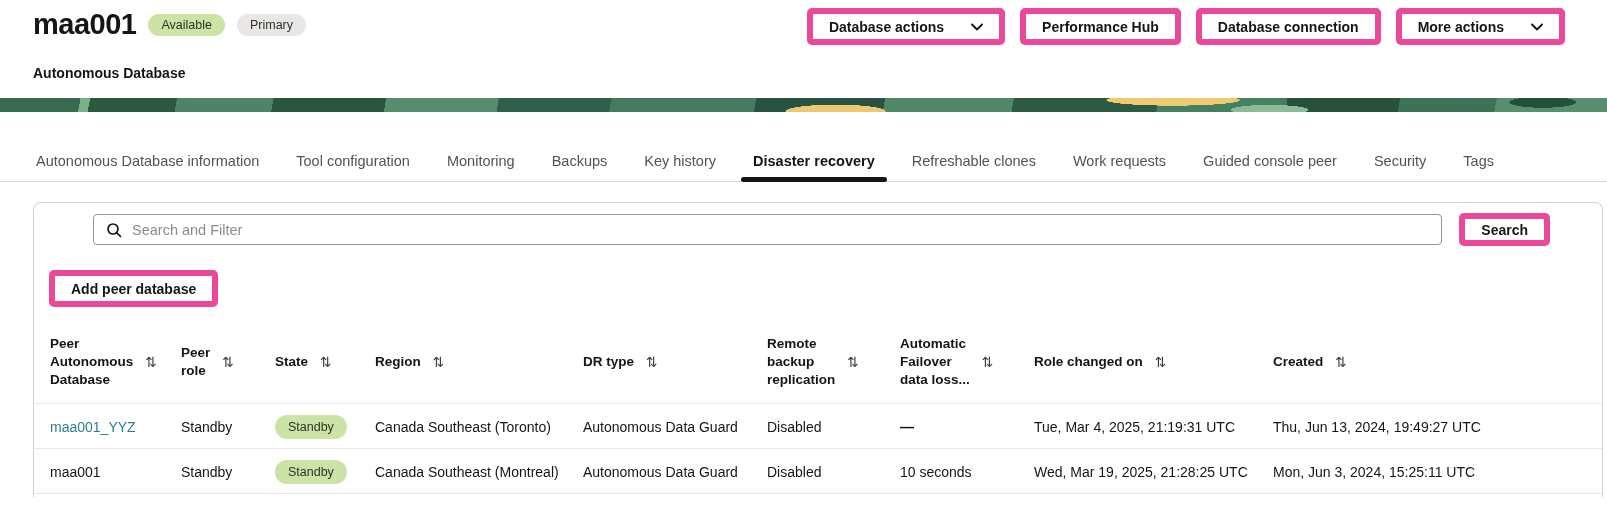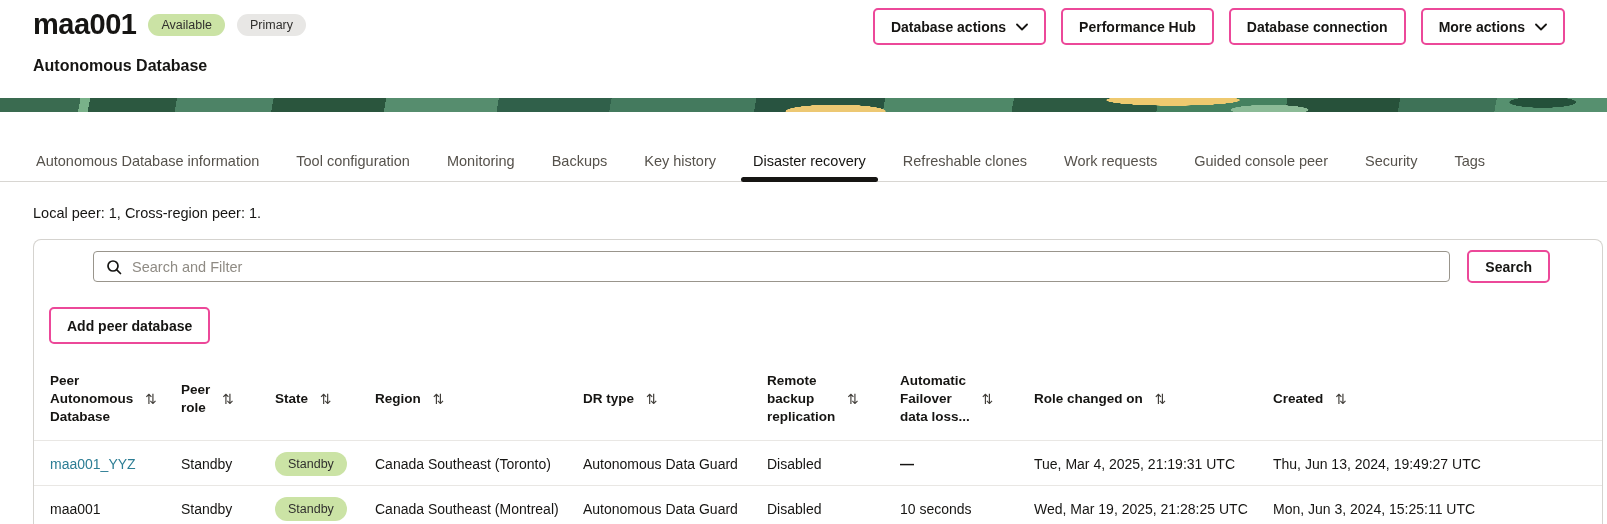--- a/index.html
+++ b/index.html
@@ -23,29 +23,29 @@
     display: inline-block;
     font-size: 12.5px;
     font-weight: 400;
     padding: 4px 13px;
     border-radius: 13px;
     color: #31302e;
     white-space: nowrap;
   }
   .badge-green { background: #cbe3a5; }
   .badge-gray  { background: #e8e7e5; }
-  .page-subtitle { margin-top: 16px; font-size: 16px; font-weight: 700; }
+  .page-subtitle { margin-top: 24px; font-size: 14px; font-weight: 700; }
 
   .header-actions { display: flex; gap: 15px; padding-top: 0; }
   .btn {
     display: inline-flex;
     align-items: center;
-    gap: 10px;
+    gap: 27px;
     background: #fff;
-    border: 2px solid #ec4899;
+    border: 6px solid #ec4899;
     border-radius: 5px;
     padding: 0 16px;
     height: 37px;
     font-family: inherit;
     font-size: 14px;
     font-weight: 600;
     color: #161513;
     cursor: pointer;
     white-space: nowrap;
   }
@@ -74,21 +74,21 @@
     border-bottom: 1px solid #d8d6d2;
     margin-top: 28px;
   }
   .tab {
     position: relative;
     font-size: 14.5px;
     color: #56524c;
     cursor: pointer;
     white-space: nowrap;
   }
-  .tab.active { color: #161513; font-weight: 400; }
+  .tab.active { color: #161513; font-weight: 700; }
   .tab.active::after {
     content: "";
     position: absolute;
     left: -12px; right: -12px;
     bottom: -13px;
     height: 5px;
     background: #161513;
     border-radius: 4px;
   }
 
@@ -239,21 +239,20 @@
   <div class="tab">Key history</div>
   <div class="tab active">Disaster recovery</div>
   <div class="tab">Refreshable clones</div>
   <div class="tab">Work requests</div>
   <div class="tab">Guided console peer</div>
   <div class="tab">Security</div>
   <div class="tab">Tags</div>
 </nav>
 
 <div class="summary">
-  <div>Local peer: 1, Cross-region peer: 1.</div>
 </div>
 
 <section class="panel">
 
   <div class="search-row">
     <div class="search-box">
       <span>
         <svg class="search-icon-svg" viewBox="0 0 16 16">
             <circle cx="7" cy="7" r="5" fill="none" stroke="#161513" stroke-width="1.7"></circle>
             <line x1="10.8" y1="10.8" x2="14.5" y2="14.5" stroke="#161513" stroke-width="1.7" stroke-linecap="round"></line>

